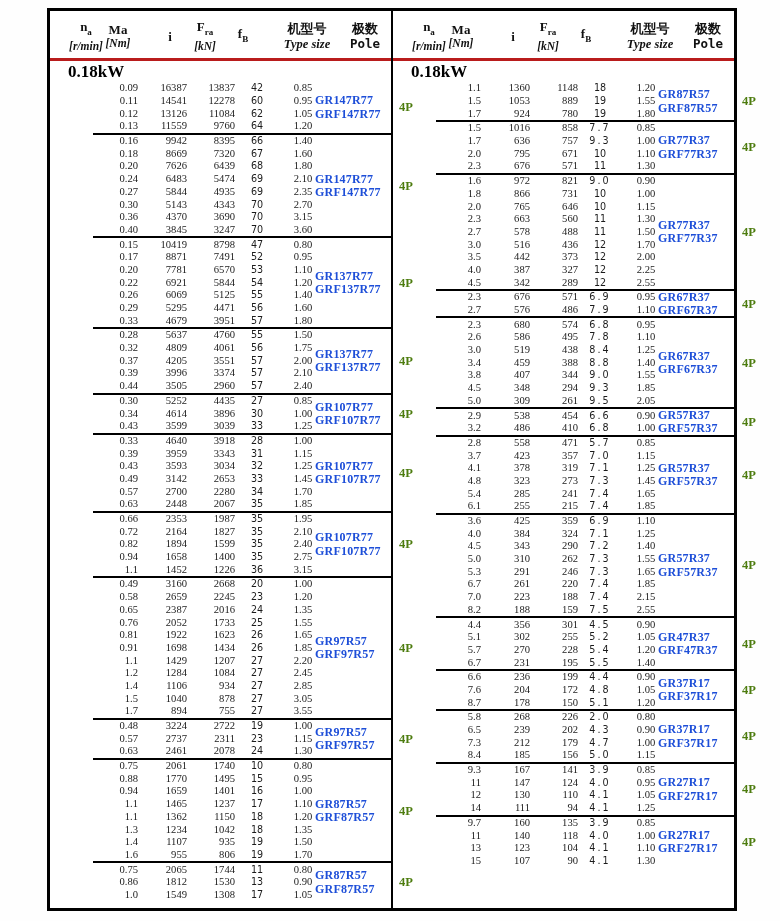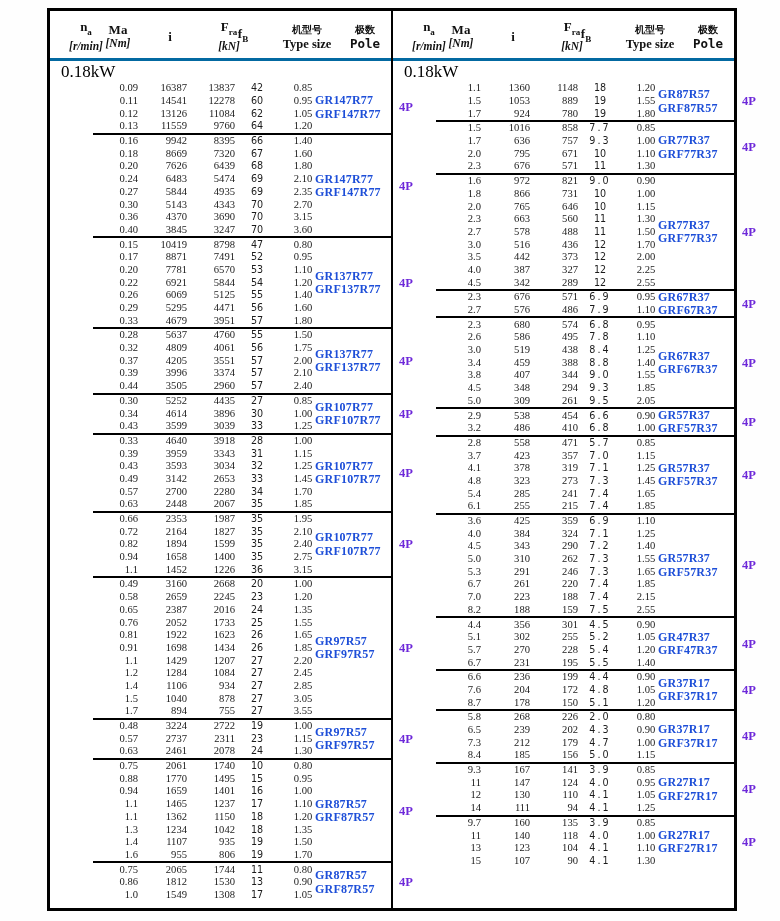--- a/index.html
+++ b/index.html
@@ -4,55 +4,55 @@
 <style>
   * { margin:0; padding:0; box-sizing:border-box; }
   body { background:#ffffff; font-family:"Liberation Serif", serif; }
   .page { position:relative; width:780px; height:921px; background:#fefefe; overflow:hidden; }
   .sheet { position:absolute; left:47px; top:8px; width:690px; height:903px;
            border:3px solid #000; background:#fff; display:flex; }
   .half { width:341px; position:relative; }
   .vdiv { width:2px; background:#000; }
 
   
-  .hdr { position:relative; height:50px; border-bottom:3px solid #0369a1; }
+  .hdr { position:relative; height:50px; border-bottom:3px solid #b91c1c; }
   .hcell { position:absolute; top:0; height:50px; display:flex; flex-direction:column;
            justify-content:center; align-items:center; font-weight:bold; color:#111; }
   .hmain { font-size:13px; line-height:15px; }
   .hmain sub { font-size:9px; }
   .hunit { font-size:11.5px; line-height:13px;font-style:italic; }
-  .hcn { font-size:10px; line-height:15px; font-family:Liberation Serif, serif; font-weight:bold; }
-  .hen { font-size:12.5px; line-height:14px; }
+  .hcn { font-size:13px; line-height:15px; font-family:Liberation Mono, monospace; font-weight:bold; }
+  .hen { font-size:12.5px; line-height:14px;font-style:italic; }
   .hen-mono { font-size:12.5px; line-height:14px; font-family:"DejaVu Sans Mono", monospace; font-weight:bold; }
   .hc1 { left:0;   width:72px; }
   .hc2 { left:40px;  width:56px;text-align:center; }
   .hc3 { left:100px; width:40px; }
-  .hc4 { left:156px; width:46px; }
+  .hc4 { left:132px; width:46px; }
   .hc5 { left:172px; width:42px; }
   .hc6 { left:219px; width:76px; }
   .hc7 { left:291px; width:48px; }
 
   
-  .kw { height:21px; font-size:17px; font-weight:normal; line-height:21px; padding-left:11px; color:#000; }
+  .kw { height:21px; font-size:17px; font-weight:bold; line-height:21px; padding-left:11px; color:#000;margin-left:7px; }
 
   
   .block { position:relative; border-top:2px solid #000;margin-left:43px; }
   .block:first-child { border-top:none; }
   .row { display:grid; grid-template-columns:48px 46px 48px 44px 48px; height:12.7px; align-items:center; }
   .cell { font-size:10.6px; line-height:12px; color:#1b1b1b; white-space:nowrap; }
   .c1, .c2, .c3 { text-align:right; }
   .c1 { padding-right:3px; }
   .c4 { text-align:center; font-family:"DejaVu Sans", sans-serif; font-size:9.6px; }
   .c4.spaced { letter-spacing:2px; }
   .c5 { text-align:center; }
   .typebox { position:absolute; left:222px; top:50%; transform:translateY(-50%);
              font-weight:bold; font-size:12px; line-height:13.5px; letter-spacing:0.2px;
              white-space:nowrap; color:#1d4ed8; }
   .polebox { position:absolute; left:292px; width:42px; text-align:center; top:50%;
-             transform:translateY(-50%); font-weight:bold; font-size:12.5px; color:#6d28d9; }
+             transform:translateY(-50%); font-weight:bold; font-size:12.5px; color:#4d7c0f; }
 </style>
 </head>
 <body>
 
 <div class="page">
   <div class="sheet">
 
     <div class="half">
       <div class="hdr">
         <div class="hcell hc1">

